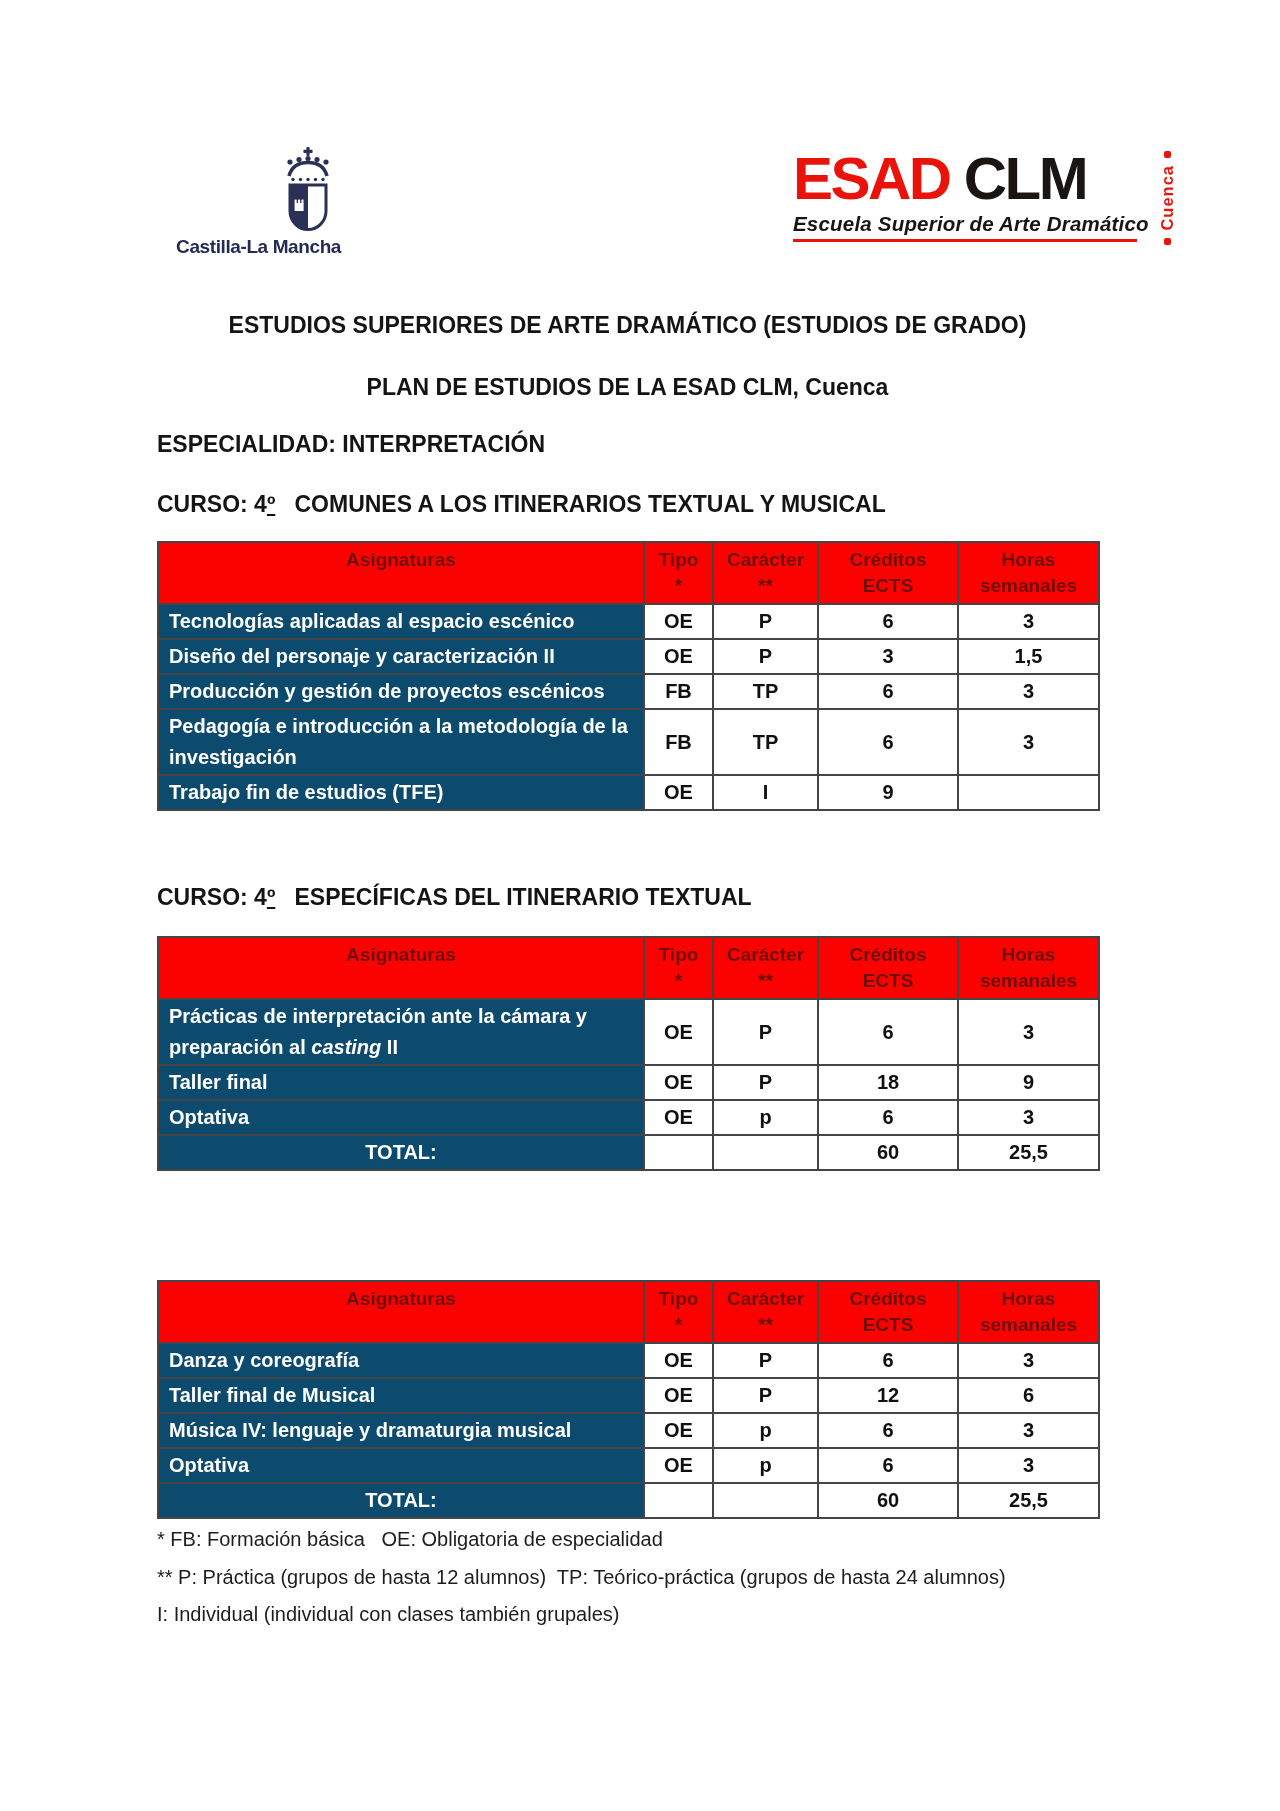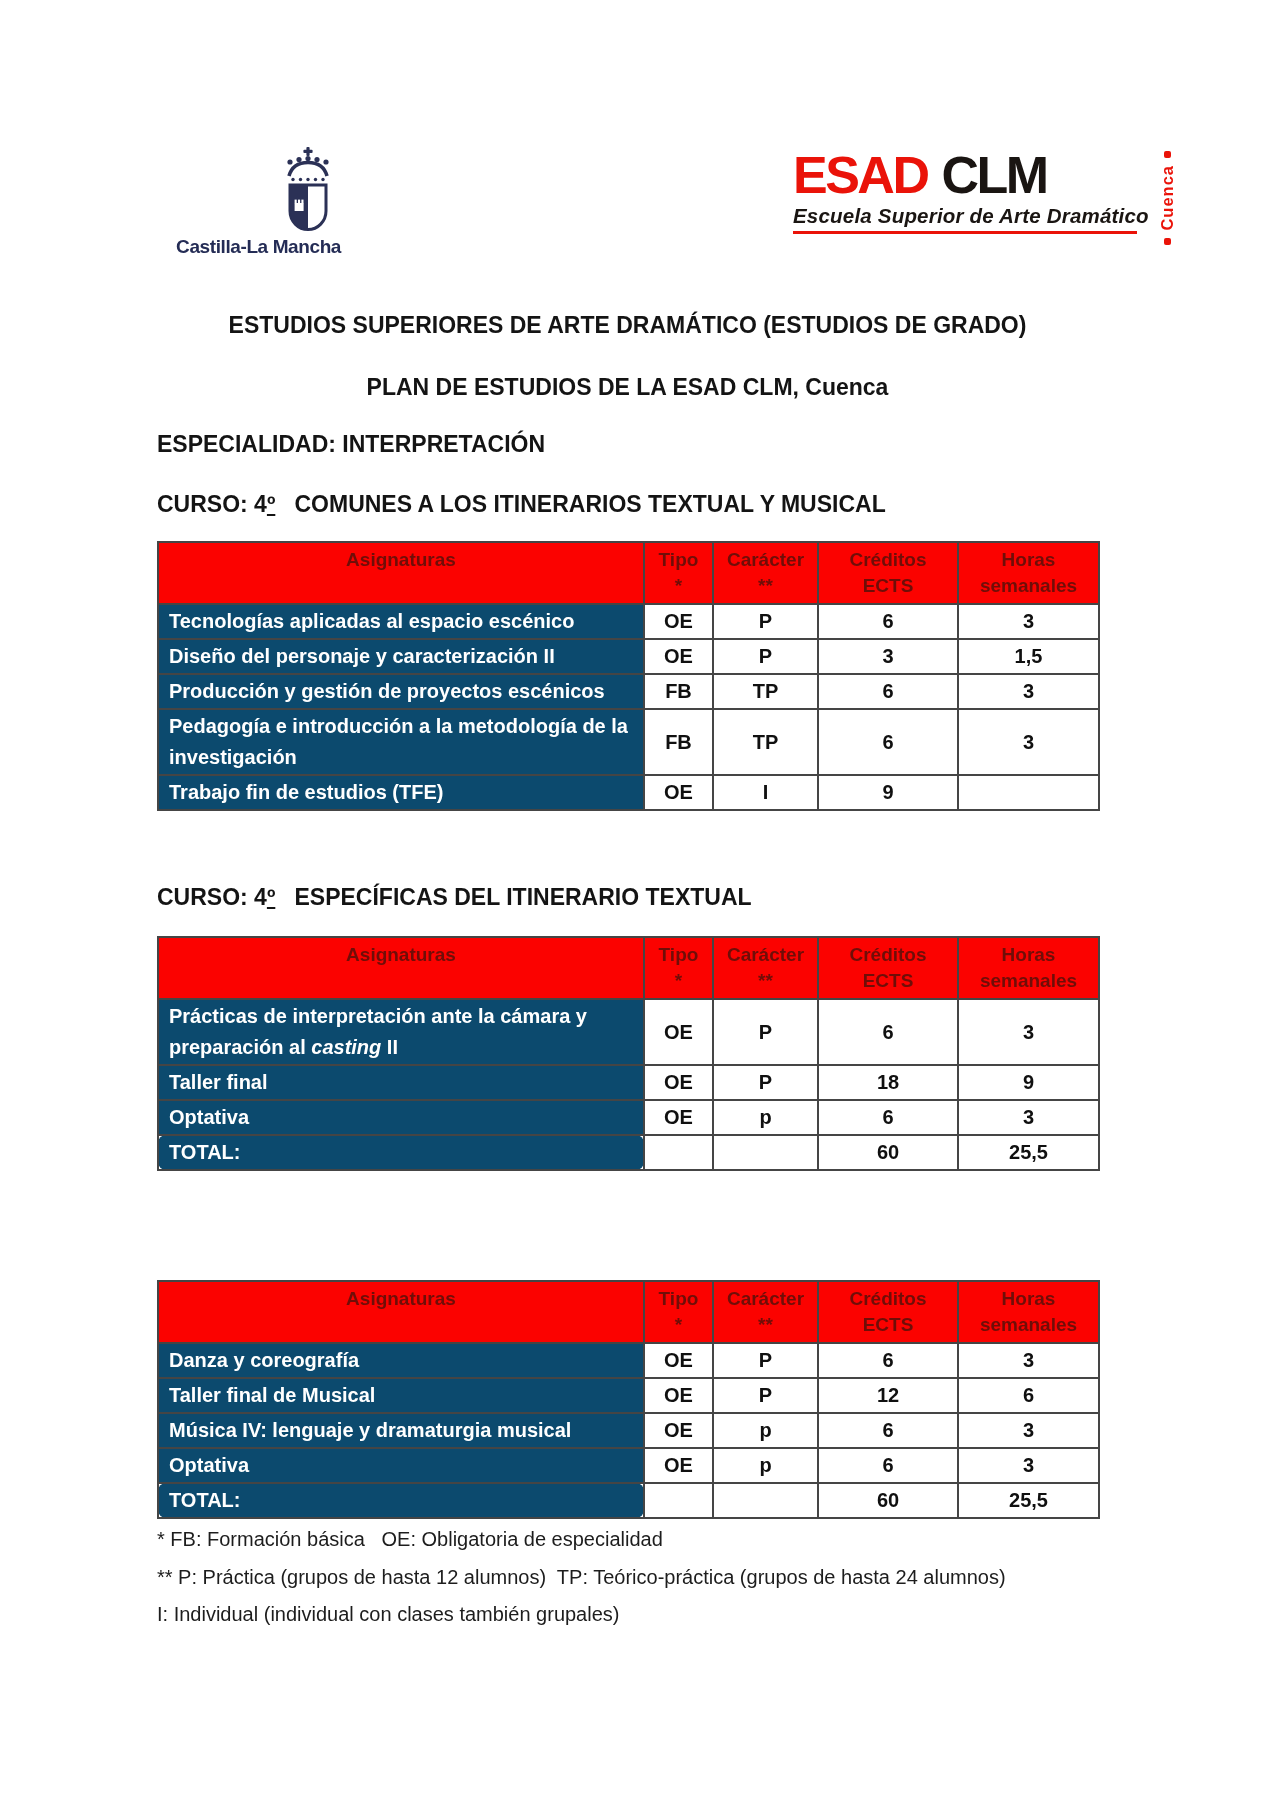--- a/index.html
+++ b/index.html
@@ -12,21 +12,21 @@
   .content { position:absolute; left:157px; top:0; width:941px; height:1770px; }
 
   
   .gov-logo { position:absolute; left:183px; top:146px; width:158px;
     display:flex; flex-direction:column; align-items:flex-end; }
   .gov-wordmark { margin-top:2px; font-size:19px; font-weight:bold;
     color:#242c55; letter-spacing:-0.4px; white-space:nowrap; }
 
   .esad-logo { position:absolute; left:793px; top:150px; width:378px; }
   .esad-grid { display:grid; grid-template-columns:1fr 26px; column-gap:6px; }
-  .esad-words { font-size:52px; font-weight:800; letter-spacing:-2.5px;
+  .esad-words { font-size:60px; font-weight:800; letter-spacing:-2.5px;
     line-height:0.98; white-space:nowrap; }
   .esad-red { color:#ea1309; margin-right:14px; }
   .esad-black { color:#1a1512; }
   .esad-sub { font-size:20.5px; font-weight:bold; font-style:italic;
     color:#1a1512; letter-spacing:0.2px; margin-top:3px; white-space:nowrap; }
   .esad-underline { height:3px; background:#ea1309; margin-top:3px; width:344px; }
   .esad-side { display:flex; flex-direction:column; align-items:center;
     justify-content:space-between; height:96px; padding:1px 0; }
   .esad-dot { width:7px; height:7px; background:#ea1309; border-radius:2px; }
   .cuenca { writing-mode:vertical-rl; transform:rotate(180deg);
@@ -46,21 +46,21 @@
   
   .tblwrap { position:absolute; left:0; }
   #t1 { top:541px; } #t2 { top:936px; } #t3 { top:1280px; }
   table { border-collapse:collapse; table-layout:fixed; width:941px; }
   th, td { border:2px solid #454545; }
   th { background:#fb0200; color:#6f0e08; font-size:19px; font-weight:bold;
     text-align:center; vertical-align:middle; padding:4px 2px; }
   th .l { line-height:26px; min-height:26px; }
   td.subj { background:#0c4a6e; color:#ffffff; font-weight:bold; font-size:20px;
     text-align:left; padding:1px 10px; line-height:31px; }
-  td.subj.center { text-align:left;border-radius:8px; }
+  td.subj.center { text-align:center; }
   td.val { background:#ffffff; color:#101010; font-weight:bold; font-size:20px;
     text-align:center; vertical-align:middle; height:33px; padding:1px 4px; }
 
   
   .fn { position:absolute; left:0; font-size:20px; font-weight:normal;
     color:#1d1d1d; white-space:pre-wrap; }
   #fn1 { top:1528px; } #fn2 { top:1566px; } #fn3 { top:1603px; }
 </style>
 </head>
 <body>

